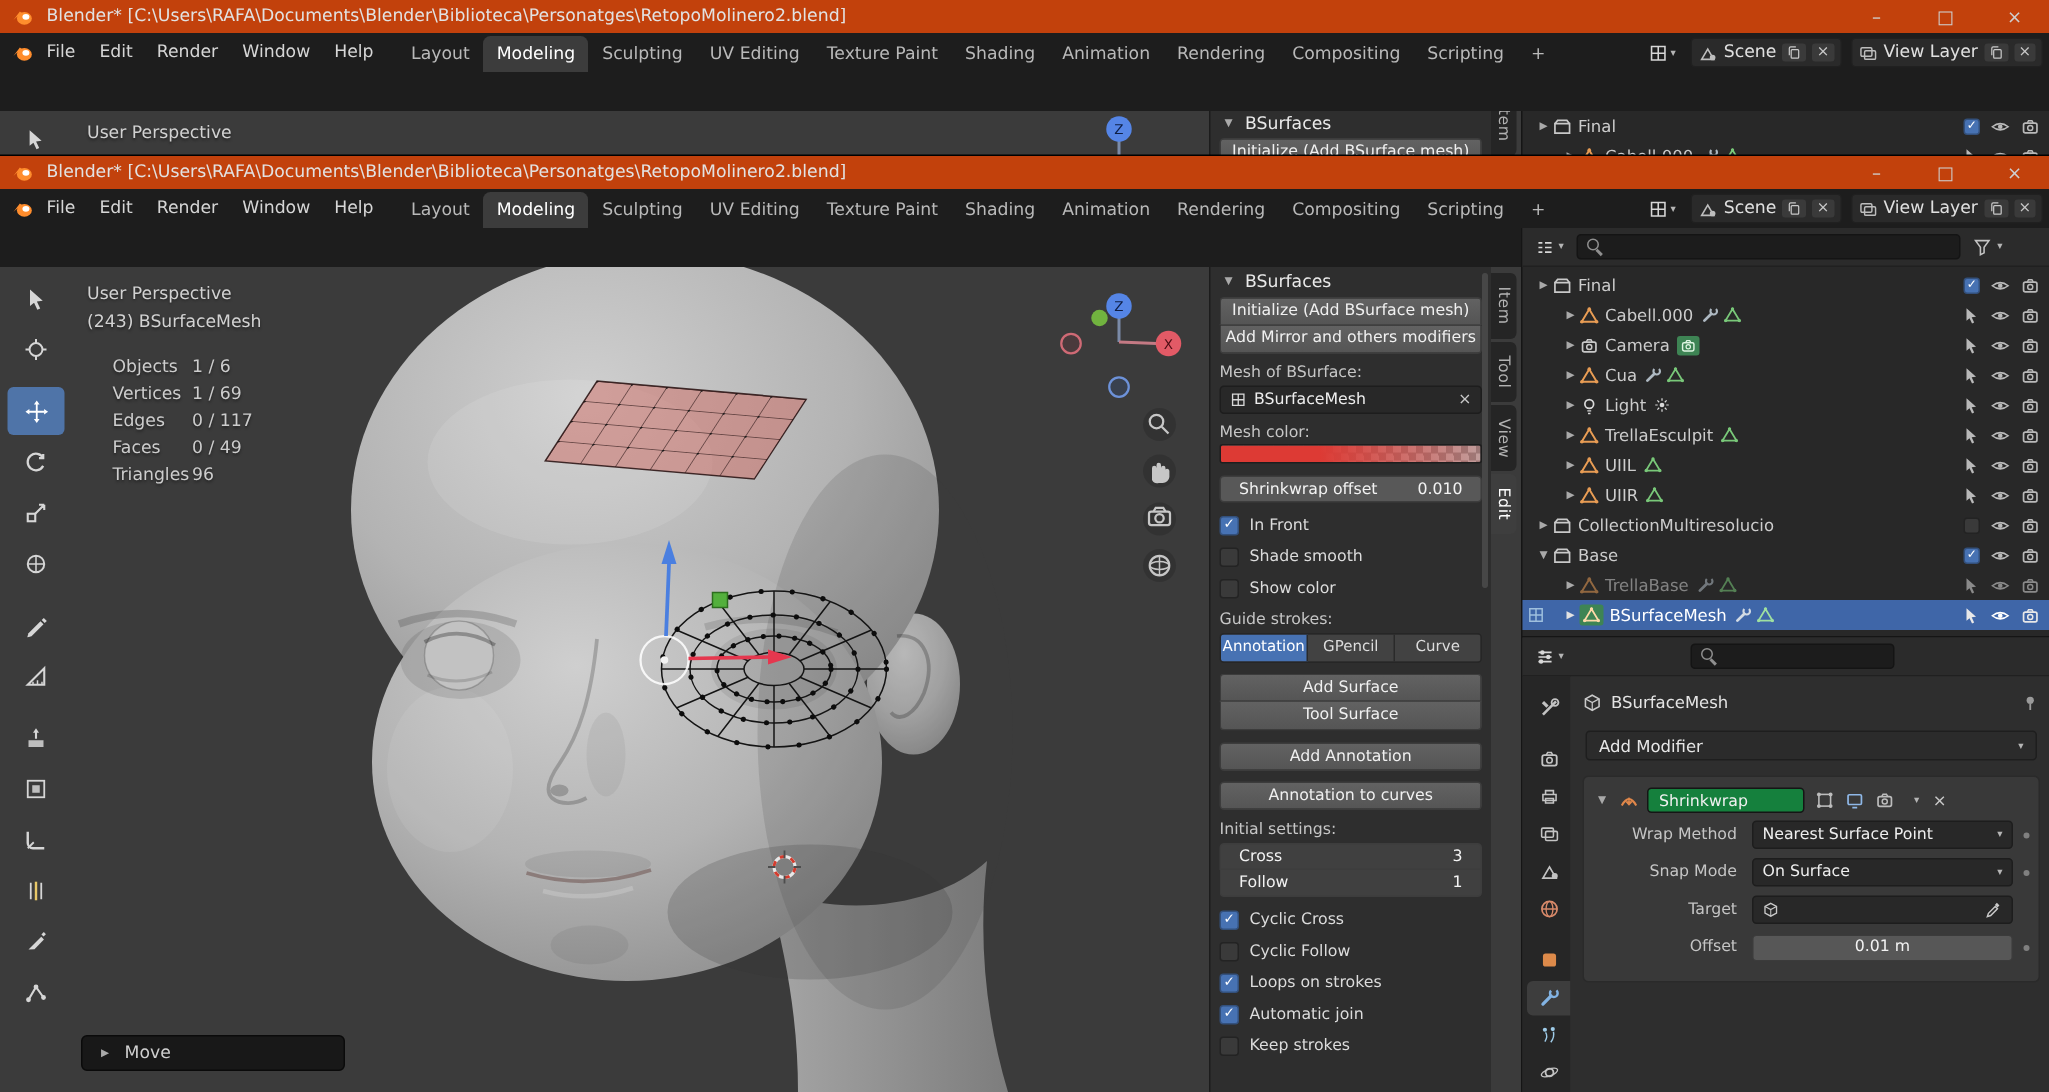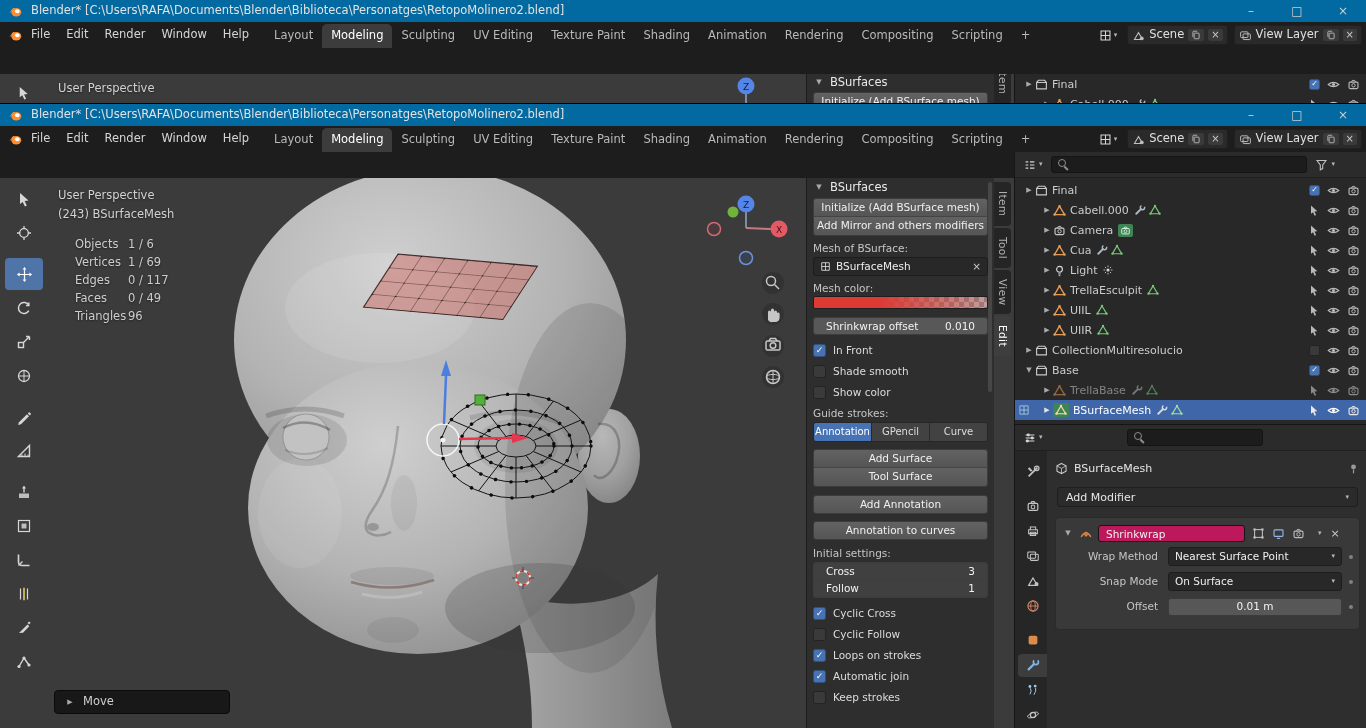--- a/index.html
+++ b/index.html
@@ -2,21 +2,21 @@
 <html><head>
 <meta charset="utf-8">
 <style>
 *{box-sizing:border-box;margin:0;padding:0}
 html,body{background:#0d0d0d}
 body{font-family:"DejaVu Sans","Liberation Sans",sans-serif;-webkit-font-smoothing:antialiased}
 .screen{position:relative;width:1366px;height:728px;overflow:hidden;background:#1d1d1d;color:#d4d4d4;font-size:11px;line-height:1}
 .abs{position:absolute}
 .win{position:absolute;left:0;width:1366px;overflow:hidden}
 
-.tbar{height:22px;background:#0369a1;display:flex;align-items:center;color:#e2e2e2;font-size:11.5px;position:relative}
+.tbar{height:22px;background:#c2410c;display:flex;align-items:center;color:#e2e2e2;font-size:11.5px;position:relative}
 .tbar .lg{margin-left:8px}
 .tbar .ttl{margin-left:8px;white-space:nowrap}
 .wbtns{margin-left:auto;display:flex;height:100%}
 .wbtn{width:46px;display:flex;align-items:center;justify-content:center;font-size:12px;color:#cfcfcf}
 
 .mbar{height:26px;background:#1d1d1d;display:flex;align-items:center;font-size:11.5px;color:#d6d6d6;position:relative}
 .menus{display:flex;align-items:center}
 .menus>span{padding:4px 8px;white-space:nowrap;border-radius:3px}
 .wstabs{display:flex;margin-left:8px;align-items:flex-end;height:26px}
 .wst{padding:6px 9px 7px;font-size:11.5px;color:#b9b9b9;border-radius:5px 5px 0 0;white-space:nowrap}
@@ -92,21 +92,21 @@
 .ptab{height:26px;display:flex;align-items:center;justify-content:center;color:#c3c3c3;margin:1px 0 1px 3px;border-radius:4px 0 0 4px}
 .ptab.on{background:#3d3d3d;color:#82b3e3}
 .pgap{height:10px}
 .pcontent{position:absolute;left:32px;top:26px;right:0;bottom:0;background:#2e2e2e;padding:6px 6px 0 8px}
 .bcrow{display:flex;align-items:center;gap:6px;height:22px;color:#e4e4e4;font-size:11px}
 .bcrow .pin{margin-left:auto}
 .addmod{background:#2b2b2b;border:1px solid #1e1e1e;border-radius:3px;height:20px;display:flex;align-items:center;padding:0 8px;margin:8px 2px 0;color:#e6e6e6;font-size:11px}
 .addmod .car{margin-left:auto}
 .modpanel{background:#393939;border:1px solid #2a2a2a;border-radius:4px;margin:10px 0 0;padding:4px 6px 10px}
 .mphead{display:flex;align-items:center;gap:5px;height:22px}
-.mname{background:#be185d;border:1px solid #151515;border-radius:3px;height:17px;line-height:16px;padding:0 7px;color:#f0f0f0;font-size:10.5px;width:147px}
+.mname{background:#15803d;border:1px solid #151515;border-radius:3px;height:17px;line-height:16px;padding:0 7px;color:#f0f0f0;font-size:10.5px;width:105px}
 .mphead .tgl{margin-left:2px}
 .mx{margin-left:4px;color:#c9c9c9;font-size:11px}
 .prow{display:flex;align-items:center;height:25px}
 .plab{width:106px;text-align:right;padding-right:10px;color:#c5c5c5;font-size:10.5px;flex:none}
 .pfld{flex:1;display:flex;align-items:center}
 .nfield{background:#575757;border:1px solid #3b3b3b;border-radius:3px;height:18px;display:flex;align-items:center;justify-content:center;color:#f2f2f2;flex:1;font-size:10.5px}
 .adot{width:4px;height:4px;border-radius:50%;background:#808080;margin-left:7px;flex:none}
 .aspc{width:11px;flex:none}
 .swap{color:#c9c9c9;font-size:11px;margin-left:6px}
 .ic{display:block;flex:none}
@@ -1503,20 +1503,35 @@
           <span class="plab">Snap Mode</span>
           <span class="pfld">
                 <span class="dfield" style="flex:1">
                   <span class="grow">On Surface</span>
                   <span class="car">▾</span>
                 </span>
               </span>
           <span class="adot"></span>
         </div>
         <div class="prow">
+          <span class="plab">Target</span>
+          <span class="pfld">
+                <span class="dfield" style="flex:1">
+                  <svg class="ic" style="color:#c9c9c9" width="11" height="11" viewBox="0 0 16 16">
+                    <use href="#cubeic"></use>
+                  </svg>
+                  <span class="grow"></span>
+                  <svg class="ic" style="color:#c9c9c9" width="12" height="12" viewBox="0 0 16 16">
+                    <use href="#dropper"></use>
+                  </svg>
+                </span>
+              </span>
+          <span class="aspc"></span>
+        </div>
+        <div class="prow">
           <span class="plab">Offset</span>
           <span class="pfld">
                 <span class="nfield">0.01 m</span>
               </span>
           <span class="adot"></span>
         </div>
       </div>
     </div>
   </div>
 </section>

